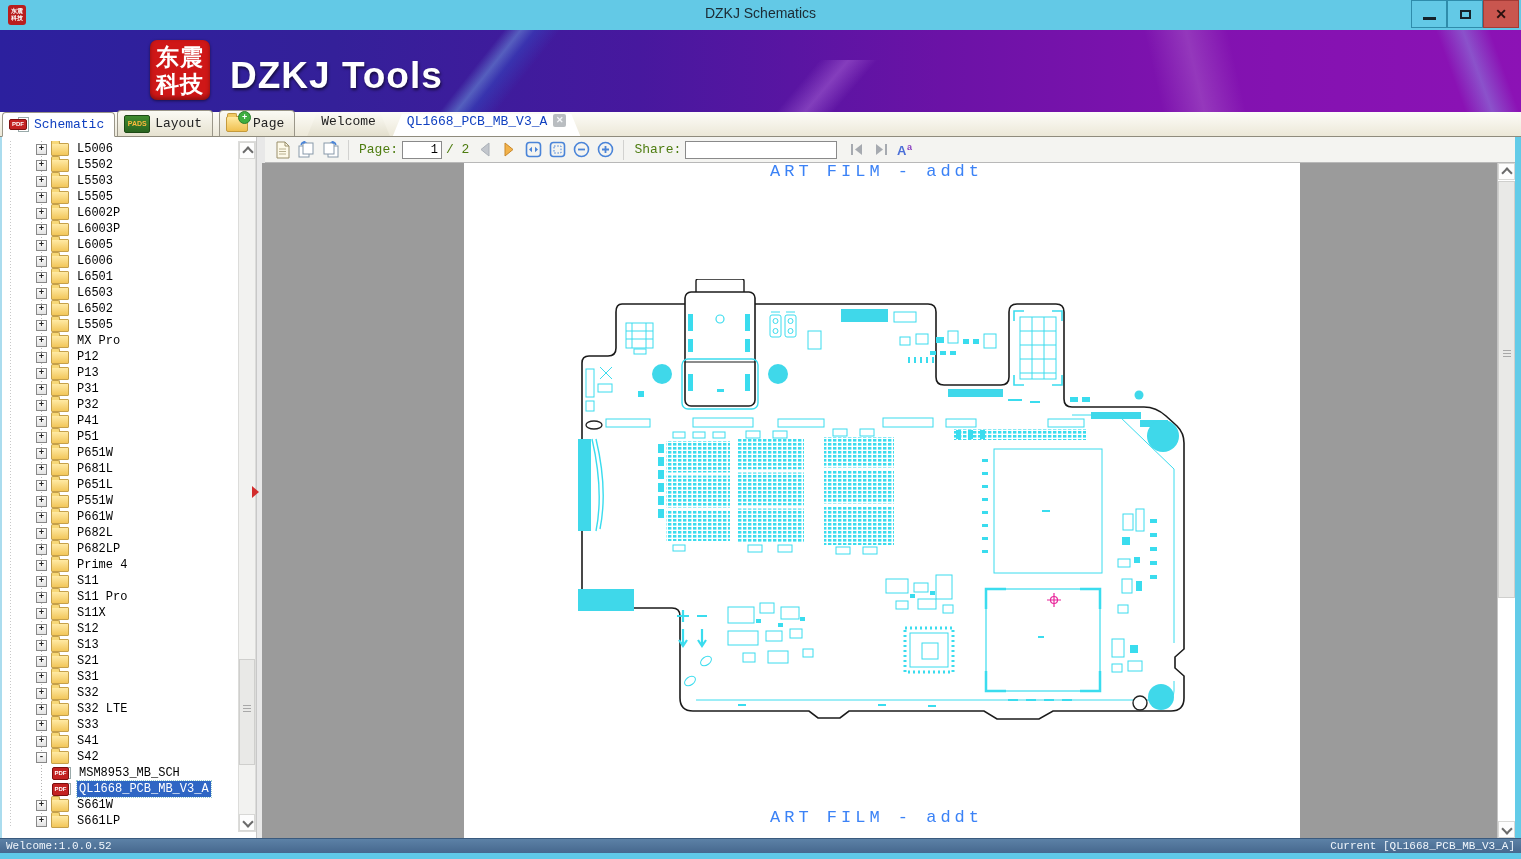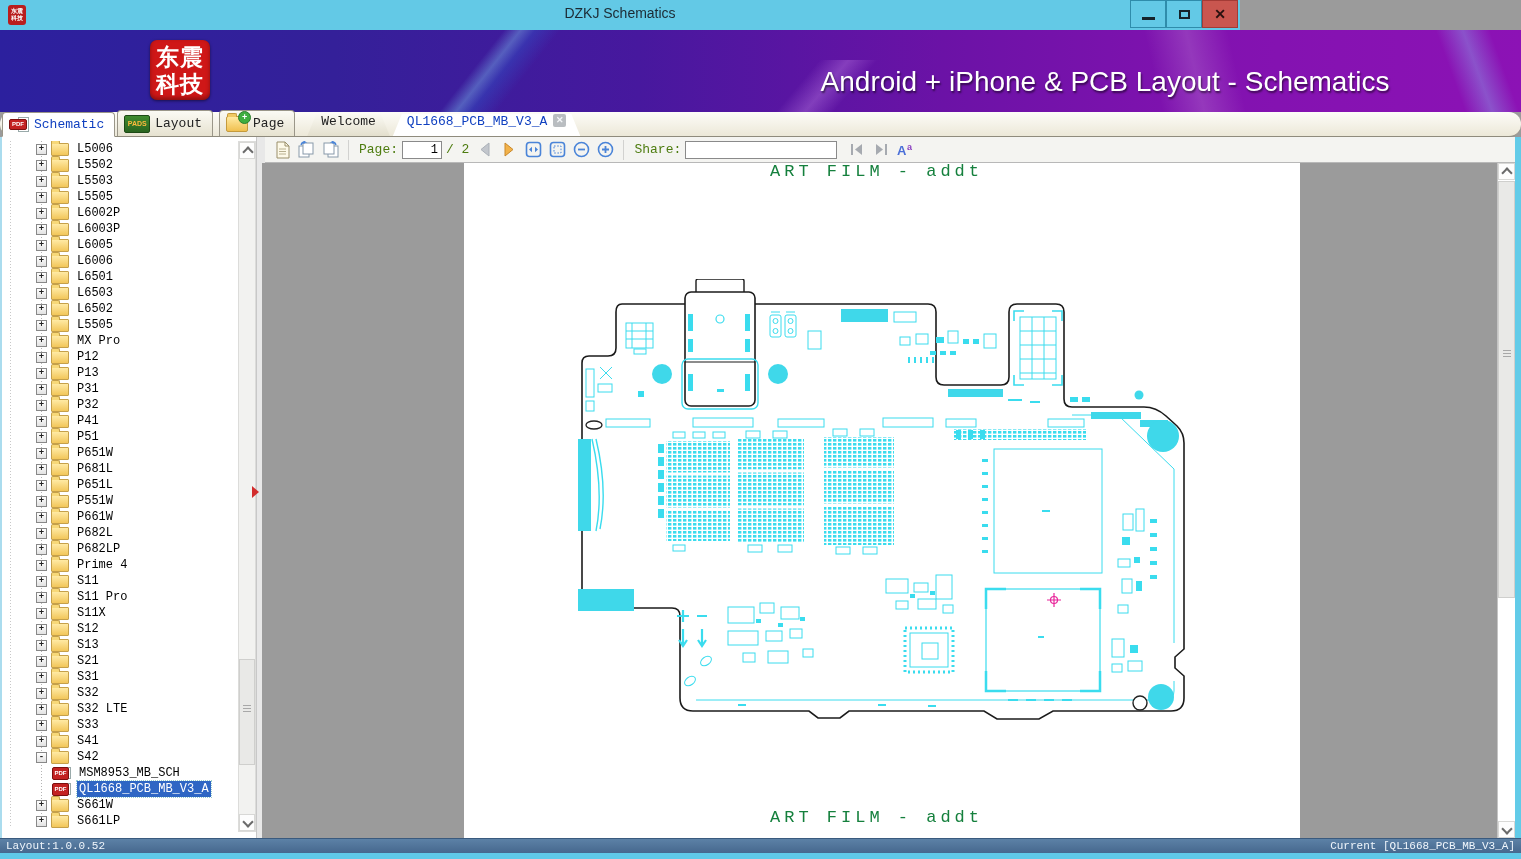--- a/index.html
+++ b/index.html
@@ -1,20 +1,20 @@
 <!DOCTYPE html>
 <html><head>
 <meta charset="utf-8">
 <style>
   html,body{margin:0;padding:0;}
   body{width:1521px;height:859px;overflow:hidden;position:relative;
        font-family:"Liberation Sans",sans-serif;background:#9b9b9b;-webkit-font-smoothing:antialiased;}
 
   
-  .titlebar{position:absolute;left:0;top:0;width:1240px;height:30px;background:#63c9e6;border-bottom:1px solid #4db2d2;}
+  .titlebar{position:absolute;left:0;top:0;width:1521px;height:30px;background:#63c9e6;border-bottom:1px solid #4db2d2;}
   .app-icon{position:absolute;left:8px;top:5px;width:18px;height:20px;background:#b91d1d;border-radius:3px;
             color:#fff;font:bold 6px/7px "Liberation Sans",sans-serif;text-align:center;padding-top:3px;box-sizing:border-box;}
   .win-title{position:absolute;left:0;right:0;top:5px;text-align:center;font-size:14px;color:#1c2a33;}
   .winbtns{position:absolute;right:2px;top:0;height:28px;display:flex;}
   .wbtn{width:36px;height:28px;box-sizing:border-box;border:1px solid #2f8cab;display:flex;align-items:center;justify-content:center;}
   .wbtn.min,.wbtn.max{background:#63c9e6;}
   .wbtn.close{background:#c9564f;border-color:#a33b36;color:#27100e;font:bold 14px "Liberation Sans",sans-serif;}
   .glyph-min{width:13px;height:3px;background:#15232b;margin-top:8px;}
   .glyph-max{width:11px;height:9px;border:2px solid #15232b;box-sizing:border-box;}
 
@@ -32,21 +32,21 @@
   .banner-logo{position:absolute;left:150px;top:10px;width:60px;height:60px;background:#cf1717;border-radius:7px;
                box-shadow:inset 0 -2px 4px rgba(0,0,0,.35),0 1px 3px rgba(0,0,0,.5);
                color:#fff;text-align:center;font:bold 23px/27px "Liberation Sans",sans-serif;padding-top:4px;box-sizing:border-box;letter-spacing:1px;}
   .brand{position:absolute;left:230px;top:46px;transform:translateY(-50%);color:#fff;
          font:bold 37px "Liberation Sans",sans-serif;text-shadow:1px 2px 3px rgba(0,0,0,.6);letter-spacing:1px;}
   .tagline{position:absolute;left:780px;width:650px;top:52px;transform:translateY(-50%);color:#fff;text-align:center;
            font:28px "Liberation Sans",sans-serif;text-shadow:1px 2px 2px rgba(0,0,0,.55);}
 
   
   .tabbar{position:absolute;left:0;top:112px;width:1521px;height:25px;
-          background:linear-gradient(#fdfcf8,#ece8d8);border-bottom:1px solid #8f8b7d;display:flex;align-items:flex-end;box-sizing:border-box;border-radius:12px;}
+          background:linear-gradient(#fdfcf8,#ece8d8);border-bottom:1px solid #8f8b7d;display:flex;align-items:flex-end;box-sizing:border-box;}
   .mtab{height:26px;display:flex;align-items:center;gap:5px;padding:0 10px 0 6px;box-sizing:border-box;
         border:1px solid #9a9689;border-bottom:none;border-radius:4px 4px 0 0;margin-left:2px;
         background:linear-gradient(#fbfaf4,#e6e2d0);font:13px "Liberation Mono","DejaVu Sans Mono",monospace;color:#222;cursor:default;}
   .mtab.active{height:25px;background:#fff;margin-bottom:-1px;border-bottom:1px solid #fff;color:#1040c0;}
   .dtab{height:22px;display:flex;align-items:flex-start;gap:6px;padding:0 14px;margin-left:3px;
         clip-path:polygon(9px 0,calc(100% - 9px) 0,100% 100%,0 100%);
         background:linear-gradient(#fbfaf4,#e3dfcd);font:13px "Liberation Mono","DejaVu Sans Mono",monospace;color:#222;}
   .dtab.active{background:#fff;color:#1040c0;}
   .dtab .dclose{width:13px;height:13px;background:#b9bdc1;border-radius:2px;color:#f4f6f8;
                 font:bold 9px/13px "Liberation Sans",sans-serif;text-align:center;}
@@ -105,21 +105,21 @@
         background-image:repeating-linear-gradient(#a8a8a8 0 1px,transparent 1px 3px);}
   .tscroll .sthumb{top:517px;height:106px;}
   .tscroll .grip{top:45px;}
   .splitter{position:absolute;left:254px;top:0;width:8px;height:701px;background:#e8e8e8;border-left:1px solid #c8c8c8;}
   .red-arrow{position:absolute;left:-5px;top:349px;width:0;height:0;border-left:7px solid #d22c2c;border-top:6px solid transparent;border-bottom:6px solid transparent;}
 
   
   .pdfview{position:absolute;left:262px;top:163px;width:1235px;height:675px;background:#9b9b9b;overflow:hidden;}
   .page{position:absolute;left:202px;top:0;width:836px;height:675px;background:#fff;}
   .artfilm{position:absolute;left:0;right:11px;text-align:center;font:17px "Liberation Mono","DejaVu Sans Mono",monospace;
-           letter-spacing:4px;color:#15803d;}
+           letter-spacing:4px;color:#3b82f6;}
   .art-header{top:-1px;}
   .art-footer{bottom:11px;}
   .pcb{position:absolute;left:114px;top:116px;}
 
   
   .vscroll{position:absolute;left:1497px;top:163px;width:18px;height:675px;background:#fff;border-left:1px solid #c4c4c4;box-sizing:border-box;}
   .vscroll .sbtn{left:0;width:17px;}
   .vscroll .sthumb{top:18px;height:417px;width:17px;}
   .vscroll .grip{top:168px;left:4px;}
 
@@ -156,21 +156,21 @@
 
 <div class="banner">
   <div class="streak1"></div>
   <div class="streak2"></div>
   <div class="streak3"></div>
   <div class="streak4"></div>
   <div class="banner-logo">
     <div>东震</div>
     <div>科技</div>
   </div>
-  <div class="tagline">Android + iPhone &amp; PCB Layout - Schematics</div>
+  <div class="brand">DZKJ Tools</div>
 </div>
 
 <div class="tabbar">
   <div class="mtab active">
     <span class="ic-pdfpage">
         <span class="badge">PDF</span>
       </span>
     <span>Schematic</span>
   </div>
   <div class="mtab">
@@ -749,16 +749,16 @@
   <div class="sbtn up"></div>
   <div class="sthumb">
       <div class="grip"></div>
     </div>
   <div class="sbtn down"></div>
 </div>
 
 <div class="win-right"></div>
 
 <div class="statusbar">
-  <span>Layout:1.0.0.52</span>
+  <span>Welcome:1.0.0.52</span>
   <span>Current [QL1668_PCB_MB_V3_A]</span>
 </div>
 <div class="bottom-strip"></div>
 
 </body></html>

